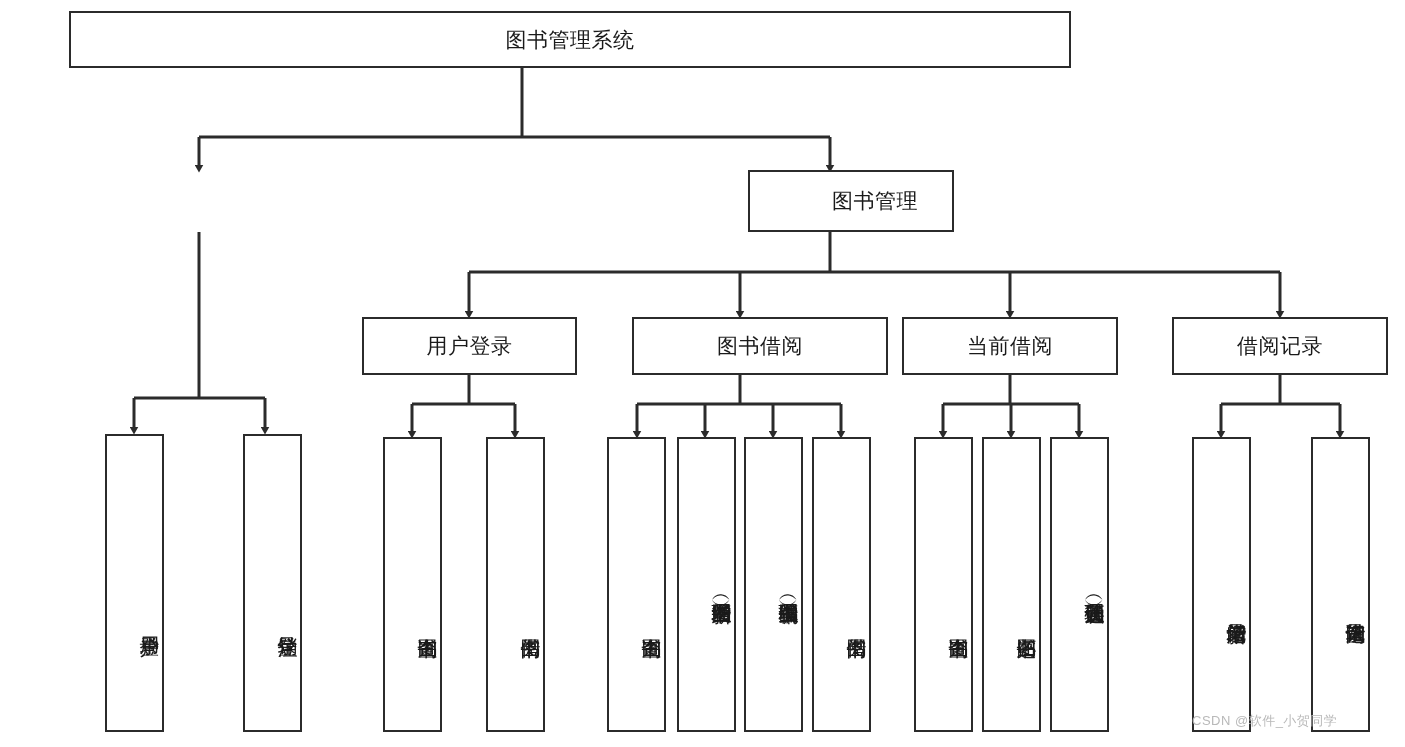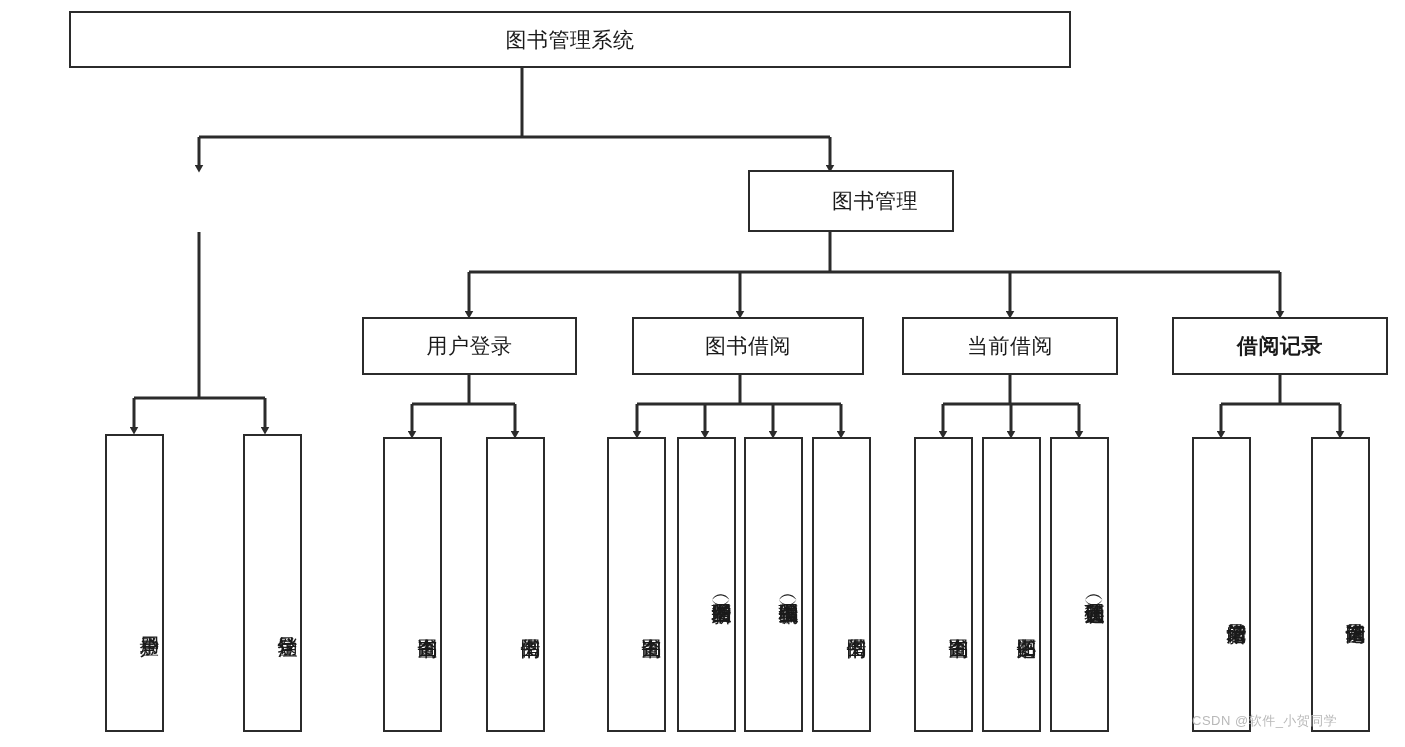--- a/index.html
+++ b/index.html
@@ -129,27 +129,27 @@
     <span class="label">图书管理系统</span>
   </div>
 
   <div class="node h" style="left:748px; top:170px; width:206px; height:62px;padding-left:48px;">
     <span class="label">图书管理</span>
   </div>
 
   <div class="node h" style="left:362px; top:317px; width:215px; height:58px;">
     <span class="label">用户登录</span>
   </div>
-  <div class="node h" style="left:632px; top:317px; width:232px; height:58px;">
+  <div class="node h" style="left:632px; top:317px; width:256px; height:58px;">
     <span class="label">图书借阅</span>
   </div>
   <div class="node h" style="left:902px; top:317px; width:216px; height:58px;align-items:center;">
     <span class="label">当前借阅</span>
   </div>
-  <div class="node h" style="left:1172px; top:317px; width:216px; height:58px;font-weight:bold;">
+  <div class="node h" style="left:1172px; top:317px; width:216px; height:58px;">
     <span class="label">借阅记录</span>
   </div>
 
   <div class="node v" style="left:105px; top:434px; width:59px; height:298px; padding-top:76px;">
     <span class="label">用户登录</span>
   </div>
   <div class="node v" style="left:243px; top:434px; width:59px; height:298px; padding-top:76px;">
     <span class="label">注销登录</span>
   </div>
 

